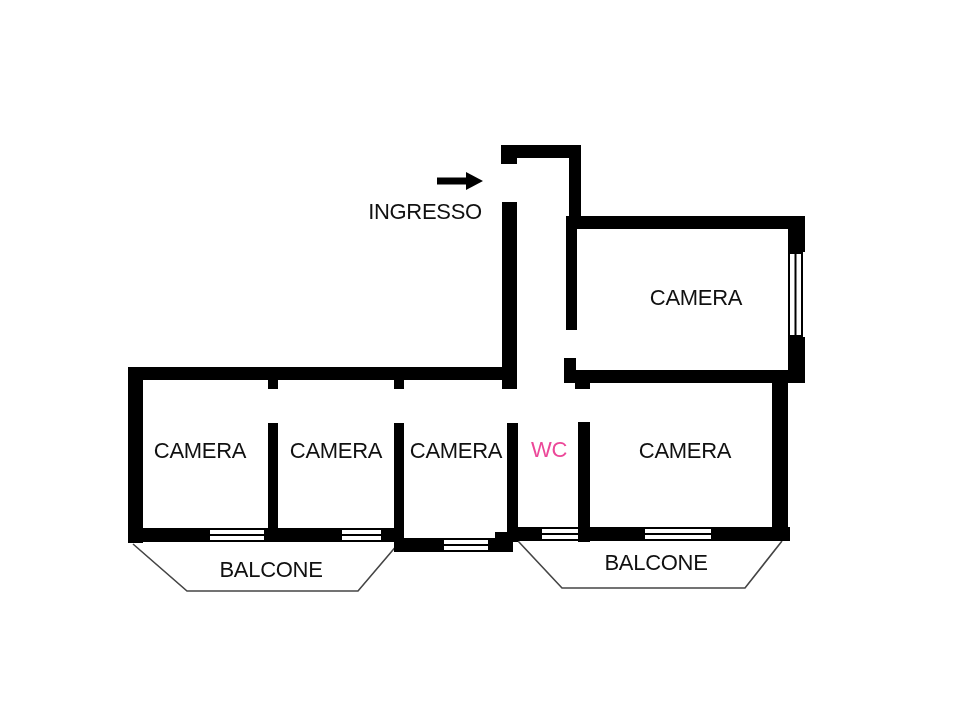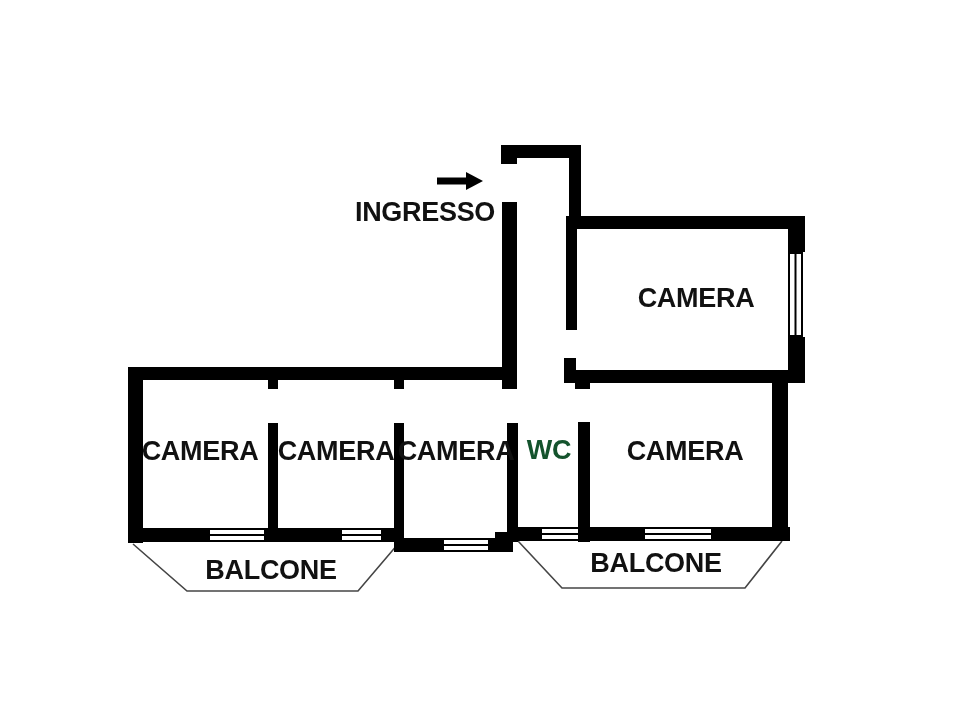--- a/index.html
+++ b/index.html
@@ -16,26 +16,25 @@
     font-family: "Liberation Sans", sans-serif;
   }
   .plan svg {
     position: absolute;
     left: 0;
     top: 0;
   }
   .room-label {
     position: absolute;
     transform: translate(-50%, -50%);
-    font-size: 27px;
+    font-size: 22px;
     letter-spacing: -0.3px;
     color: #111111;
     white-space: nowrap;
     line-height: 1;
-    font-weight: bold;
   }
 </style>
 </head>
 <body>
 
 <div class="plan">
   <svg id="plan-svg" width="960" height="720" viewBox="0 0 960 720">
       <polyline points="133,544 187,591 358,591 398,544" fill="none" stroke="#454545" stroke-width="1.6"></polyline>
       <polyline points="518,541 562,588 745,588 782,541" fill="none" stroke="#454545" stroke-width="1.6"></polyline>
       <rect x="501" y="145" width="80" height="13" fill="#000000"></rect>
@@ -80,18 +79,18 @@
       <rect x="789" y="253" width="13" height="83" fill="#ffffff" stroke="#000000" stroke-width="2"></rect>
       <line x1="795.5" y1="252" x2="795.5" y2="337" stroke="#000000" stroke-width="2"></line>
       <line x1="437" y1="181" x2="468" y2="181" stroke="#000000" stroke-width="7"></line>
       <polygon points="466,172 483,181 466,190" fill="#000000"></polygon>
     </svg>
 
   <div class="room-label" style="left: 696px; top: 298px; color: rgb(17, 17, 17);">CAMERA</div>
   <div class="room-label" style="left: 200px; top: 451px; color: rgb(17, 17, 17);">CAMERA</div>
   <div class="room-label" style="left: 336px; top: 451px; color: rgb(17, 17, 17);">CAMERA</div>
   <div class="room-label" style="left: 456px; top: 451px; color: rgb(17, 17, 17);">CAMERA</div>
-  <div class="room-label" style="left: 549px; top: 450px; color: #14532d;">WC</div>
+  <div class="room-label" style="left: 549px; top: 450px; color: #ec4899;">WC</div>
   <div class="room-label" style="left: 685px; top: 451px; color: rgb(17, 17, 17);">CAMERA</div>
   <div class="room-label" style="left: 271px; top: 570px; color: rgb(17, 17, 17);">BALCONE</div>
   <div class="room-label" style="left: 656px; top: 563px; color: rgb(17, 17, 17);">BALCONE</div>
   <div class="room-label" id="entrance-label" style="left: 425px; top: 212px; color: rgb(17, 17, 17);">INGRESSO</div>
 </div>
 
 </body></html>

